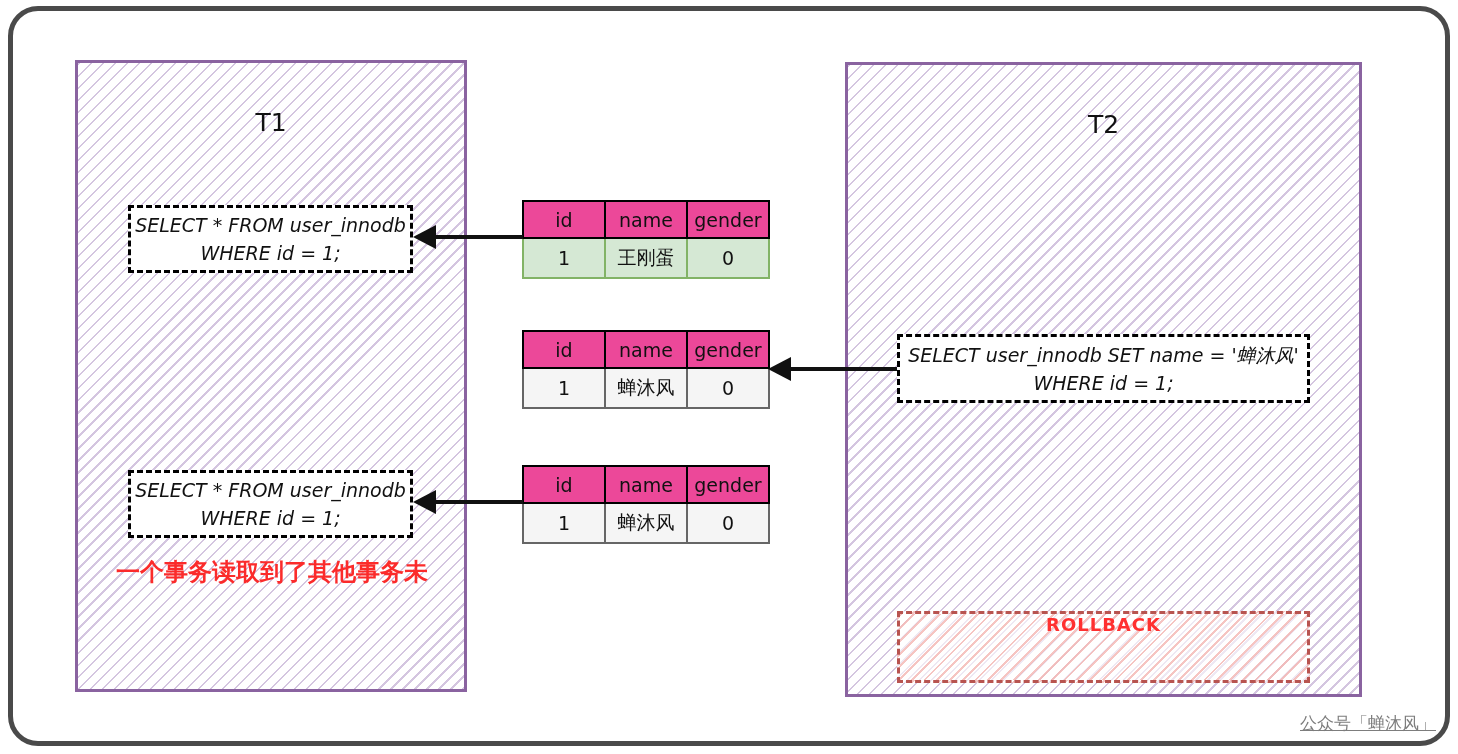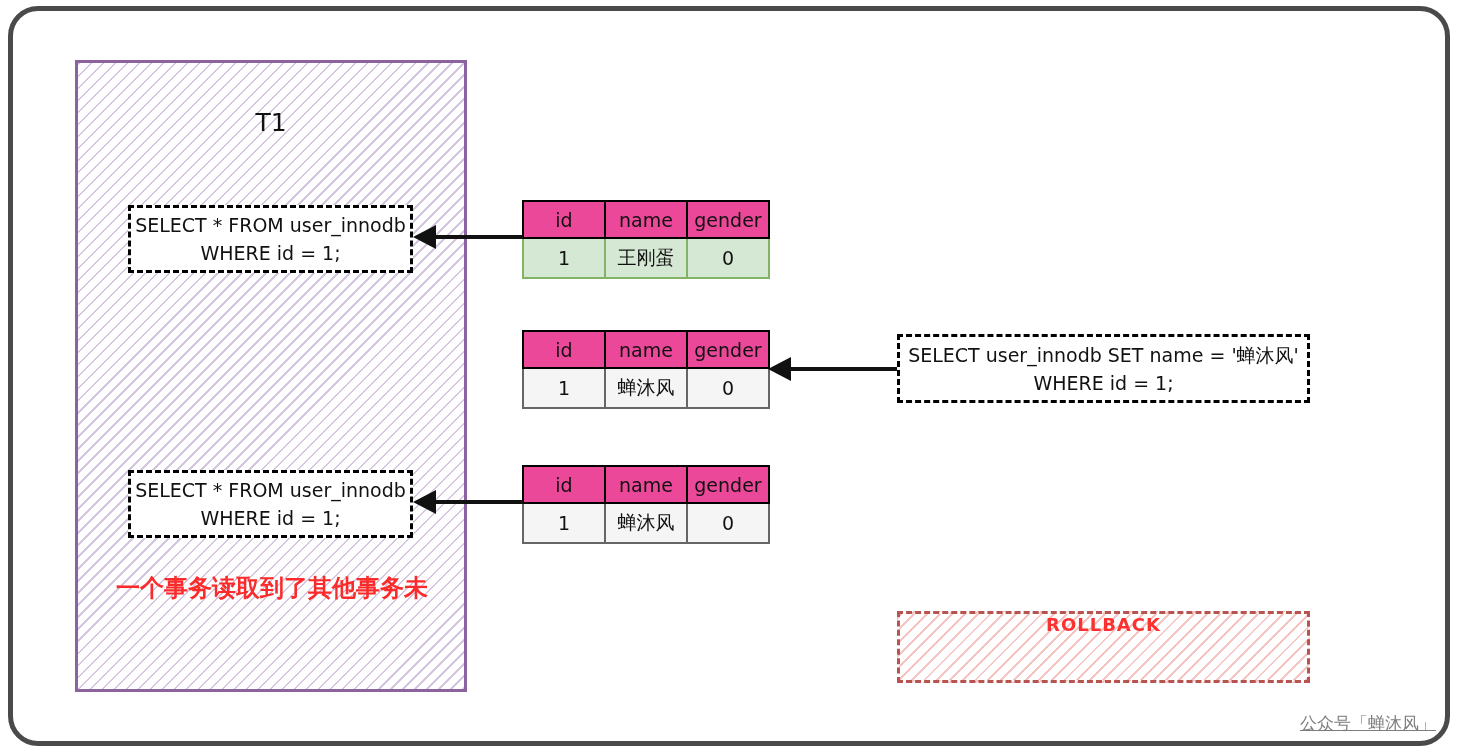--- a/index.html
+++ b/index.html
@@ -15,21 +15,21 @@
   .panel { position: absolute; border: 3px solid #8a63a0; background-color: #fff;
     background-image: repeating-linear-gradient(135deg, rgba(160,128,186,0.45) 0px, rgba(160,128,186,0.45) 1.7px, transparent 1.7px, transparent 8.5px); }
   .panel-t1 { left: 75px; top: 60px; width: 392px; height: 632px; }
   .panel-t2 { left: 845px; top: 62px; width: 517px; height: 635px; }
   .panel-title { position: absolute; top: 45px; left: 0; width: 100%; text-align: center;
     font-size: 25px; color: #111; }
 
   
   .sqlbox { position: absolute; background: #fff; border: 3px dashed #000;
     display: flex; flex-direction: column; justify-content: center; align-items: center;
-    font-size: 19px; line-height: 28px; color: #111; text-align: center; white-space: nowrap; }
+    font-size: 19px; line-height: 28px; color: #111; text-align: center; white-space: nowrap; font-style: italic; }
   .sql-select-1 { left: 128px; top: 205px; width: 285px; height: 68px; }
   .sql-select-2 { left: 128px; top: 470px; width: 285px; height: 68px; }
   .sql-update  { left: 897px; top: 334px; width: 413px; height: 69px; }
 
   
   .dtable { position: absolute; border-collapse: collapse; }
   .dtable td { width: 82px; text-align: center; font-size: 19px; color: #111; }
   .dtable .hdr td { height: 37px; background: #ec4899; border: 2px solid #000; }
   .dtable .row td { height: 40px; }
   .dtable .row-green td { background: #d5e8d4; border: 2px solid #82b366; }
@@ -41,21 +41,21 @@
   
   .arrow { position: absolute; height: 24px; }
   .arrow .shaft { position: absolute; left: 17px; right: 0; top: 10px; height: 4px; background: #111; }
   .arrow .head { position: absolute; left: 0; top: 0; width: 0; height: 0;
     border-top: 12px solid transparent; border-bottom: 12px solid transparent; border-right: 23px solid #111; }
   .arrow-1 { left: 413px; top: 225px; width: 110px; }
   .arrow-2 { left: 768px; top: 357px; width: 129px; }
   .arrow-3 { left: 413px; top: 490px; width: 110px; }
 
   
-  .note { position: absolute; left: 90px; top: 572px; width: 364px; text-align: center;
+  .note { position: absolute; left: 90px; top: 556px; width: 364px; text-align: center;
     color: #fb2b2b; font-size: 24px; line-height: 33px; font-weight: bold; }
 
   
   .rollback { position: absolute; left: 897px; top: 611px; width: 413px; height: 72px;
     border: 3px dashed #b85450;
     background-color: rgba(255,255,255,0.6);
     background-image: repeating-linear-gradient(135deg, rgba(241,166,162,0.65) 0px, rgba(241,166,162,0.65) 2px, transparent 2px, transparent 9px);
     display: flex; justify-content: center; 
     color: #ff3030; font-size: 18px; letter-spacing: 1px; font-weight: bold; }
 
@@ -66,20 +66,23 @@
 <body>
 
 <div class="stage">
 
   <div class="frame"></div>
 
   <div class="panel panel-t1">
     <div class="panel-title">T1</div>
   </div>
 
+  <div class="panel panel-t2">
+    <div class="panel-title">T2</div>
+  </div>
 
   <div class="sqlbox sql-select-1">
     <span>SELECT * FROM user_innodb</span>
     <span>WHERE id = 1;</span>
   </div>
 
   <div class="sqlbox sql-select-2">
     <span>SELECT * FROM user_innodb</span>
     <span>WHERE id = 1;</span>
   </div>

